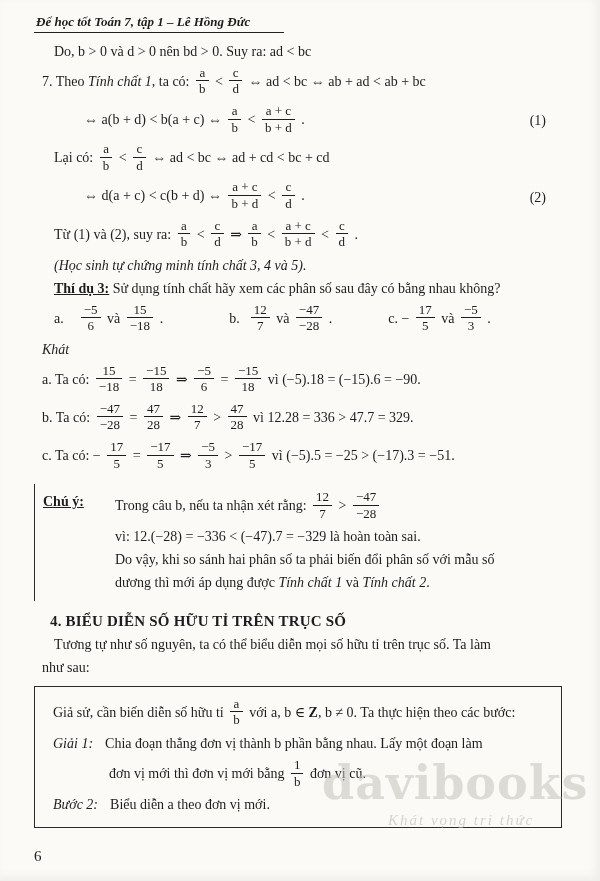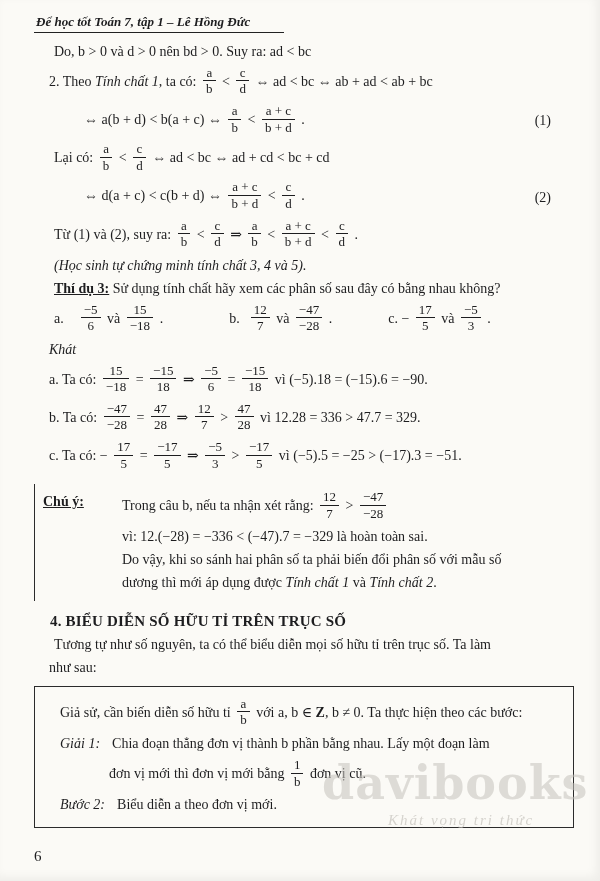--- a/index.html
+++ b/index.html
@@ -6,36 +6,36 @@
   body{
     width:600px;height:881px;
     background:#fbfaf6;
     font-family:"Liberation Serif","DejaVu Serif",serif;
     color:#1d1d1f;
     position:relative;
     overflow:hidden;
   }
   .page{
     position:absolute;inset:0;
-    padding:12px 26px 0 34px;
+    padding:12px 38px 0 34px;
     box-shadow:inset -4px -4px 10px rgba(0,0,0,0.05);
     box-sizing:border-box;
   }
   .header{margin-bottom:10px;}
   .header-text{
     display:inline-block;
     font-style:italic;font-weight:bold;
     font-size:13px;
     padding:0 34px 2px 2px;
     border-bottom:1.5px solid #222;
   }
   .content{font-size:14px;}
   .mline{
     position:relative;
-    margin:4px 15px;
+    margin:4px 8px;
     line-height:1.35;
     white-space:nowrap;
   }
   .ind1{margin-left:20px;}
   .ind2{margin-left:50px;}
   .indb{margin-left:64px;}
   .run.it{font-style:italic;}
   .run.bd{font-weight:bold;}
   .run.un{text-decoration:underline;}
   .sp{display:inline-block;height:1px;}
@@ -93,21 +93,21 @@
 <body>
 
 <div class="page">
 
   <div class="header">
     <span class="header-text">Để học tốt Toán 7, tập 1 – Lê Hồng Đức</span>
   </div>
 
   <div class="content">
       <div class="mline ind1"><span class="run">Do, b &gt; 0 và d &gt; 0 nên bd &gt; 0. Suy ra: ad &lt; bc</span></div>
-      <div class="mline"><span class="run">2.  Theo </span><span class="run it">Tính chất 1</span><span class="run">, ta có: </span><span class="frac"><span class="num">a</span><span class="den">b</span></span><span class="run"> &lt; </span><span class="frac"><span class="num">c</span><span class="den">d</span></span><span class="run"> ⇔ ad &lt; bc ⇔ ab + ad &lt; ab + bc</span></div>
+      <div class="mline"><span class="run">7.  Theo </span><span class="run it">Tính chất 1</span><span class="run">, ta có: </span><span class="frac"><span class="num">a</span><span class="den">b</span></span><span class="run"> &lt; </span><span class="frac"><span class="num">c</span><span class="den">d</span></span><span class="run"> ⇔ ad &lt; bc ⇔ ab + ad &lt; ab + bc</span></div>
       <div class="mline ind2"><span class="run">⇔ a(b + d) &lt; b(a + c) ⇔ </span><span class="frac"><span class="num">a</span><span class="den">b</span></span><span class="run"> &lt; </span><span class="frac"><span class="num">a + c</span><span class="den">b + d</span></span><span class="run"> .</span><span class="eqnum">(1)</span></div>
       <div class="mline ind1"><span class="run">Lại có: </span><span class="frac"><span class="num">a</span><span class="den">b</span></span><span class="run"> &lt; </span><span class="frac"><span class="num">c</span><span class="den">d</span></span><span class="run"> ⇔ ad &lt; bc ⇔ ad + cd &lt; bc + cd</span></div>
       <div class="mline ind2"><span class="run">⇔ d(a + c) &lt; c(b + d) ⇔ </span><span class="frac"><span class="num">a + c</span><span class="den">b + d</span></span><span class="run"> &lt; </span><span class="frac"><span class="num">c</span><span class="den">d</span></span><span class="run"> .</span><span class="eqnum">(2)</span></div>
       <div class="mline ind1"><span class="run">Từ (1) và (2), suy ra: </span><span class="frac"><span class="num">a</span><span class="den">b</span></span><span class="run"> &lt; </span><span class="frac"><span class="num">c</span><span class="den">d</span></span><span class="run"> ⇒ </span><span class="frac"><span class="num">a</span><span class="den">b</span></span><span class="run"> &lt; </span><span class="frac"><span class="num">a + c</span><span class="den">b + d</span></span><span class="run"> &lt; </span><span class="frac"><span class="num">c</span><span class="den">d</span></span><span class="run"> .</span></div>
       <div class="mline ind1"><span class="run it">(Học sinh tự chứng minh tính chất 3, 4 và 5).</span></div>
       <div class="mline ind1"><span class="run bd un">Thí dụ 3:</span><span class="run">  Sử dụng tính chất hãy xem các phân số sau đây có bằng nhau không?</span></div>
       <div class="mline ind1"><span class="run">a.</span><span class="sp" style="width: 14px;"></span><span class="frac"><span class="num">−5</span><span class="den">6</span></span><span class="run"> và </span><span class="frac"><span class="num">15</span><span class="den">−18</span></span><span class="run"> .</span><span class="sp" style="width: 66px;"></span><span class="run">b.</span><span class="sp" style="width: 8px;"></span><span class="frac"><span class="num">12</span><span class="den">7</span></span><span class="run"> và </span><span class="frac"><span class="num">−47</span><span class="den">−28</span></span><span class="run"> .</span><span class="sp" style="width: 56px;"></span><span class="run">c.  − </span><span class="frac"><span class="num">17</span><span class="den">5</span></span><span class="run"> và </span><span class="frac"><span class="num">−5</span><span class="den">3</span></span><span class="run"> .</span></div>
       <div class="mline"><span class="run it">Khát</span></div>
       <div class="mline"><span class="run">a.   Ta có: </span><span class="frac"><span class="num">15</span><span class="den">−18</span></span><span class="run"> = </span><span class="frac"><span class="num">−15</span><span class="den">18</span></span><span class="run"> ⇒ </span><span class="frac"><span class="num">−5</span><span class="den">6</span></span><span class="run"> = </span><span class="frac"><span class="num">−15</span><span class="den">18</span></span><span class="run">  vì (−5).18 = (−15).6 = −90.</span></div>
       <div class="mline"><span class="run">b.   Ta có: </span><span class="frac"><span class="num">−47</span><span class="den">−28</span></span><span class="run"> = </span><span class="frac"><span class="num">47</span><span class="den">28</span></span><span class="run"> ⇒ </span><span class="frac"><span class="num">12</span><span class="den">7</span></span><span class="run"> &gt; </span><span class="frac"><span class="num">47</span><span class="den">28</span></span><span class="run">  vì 12.28 = 336 &gt; 47.7 = 329.</span></div>

